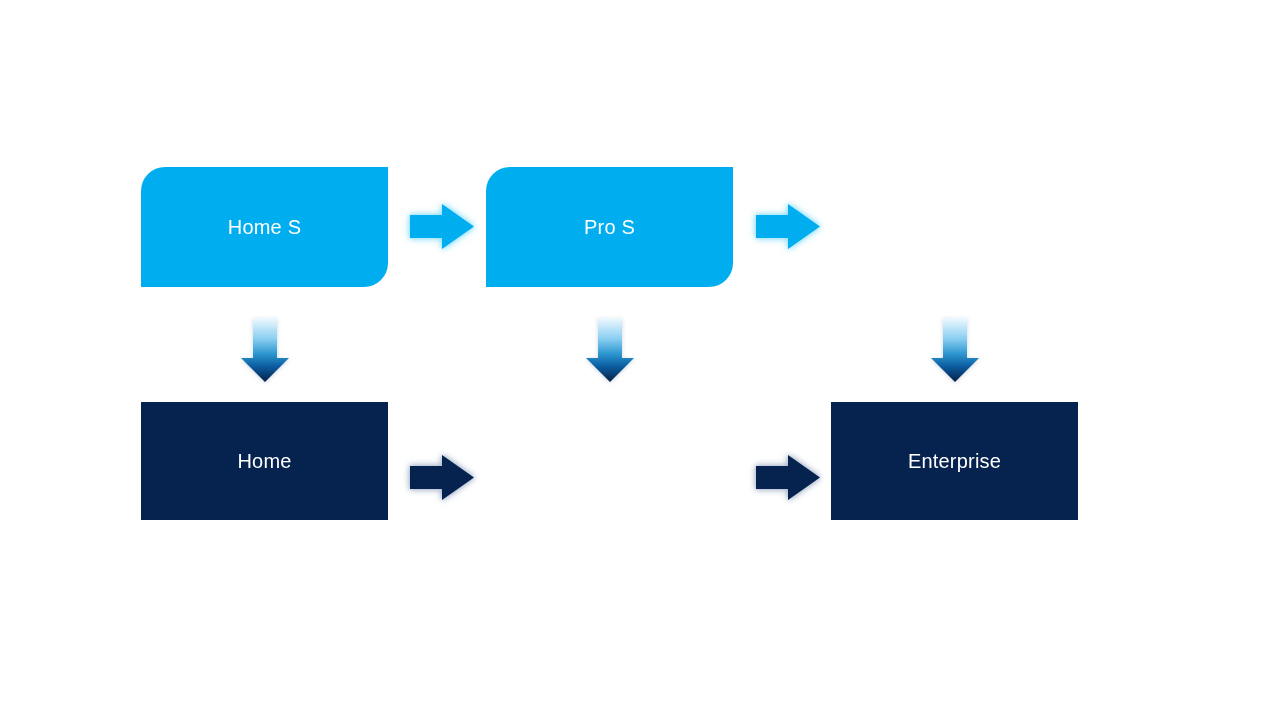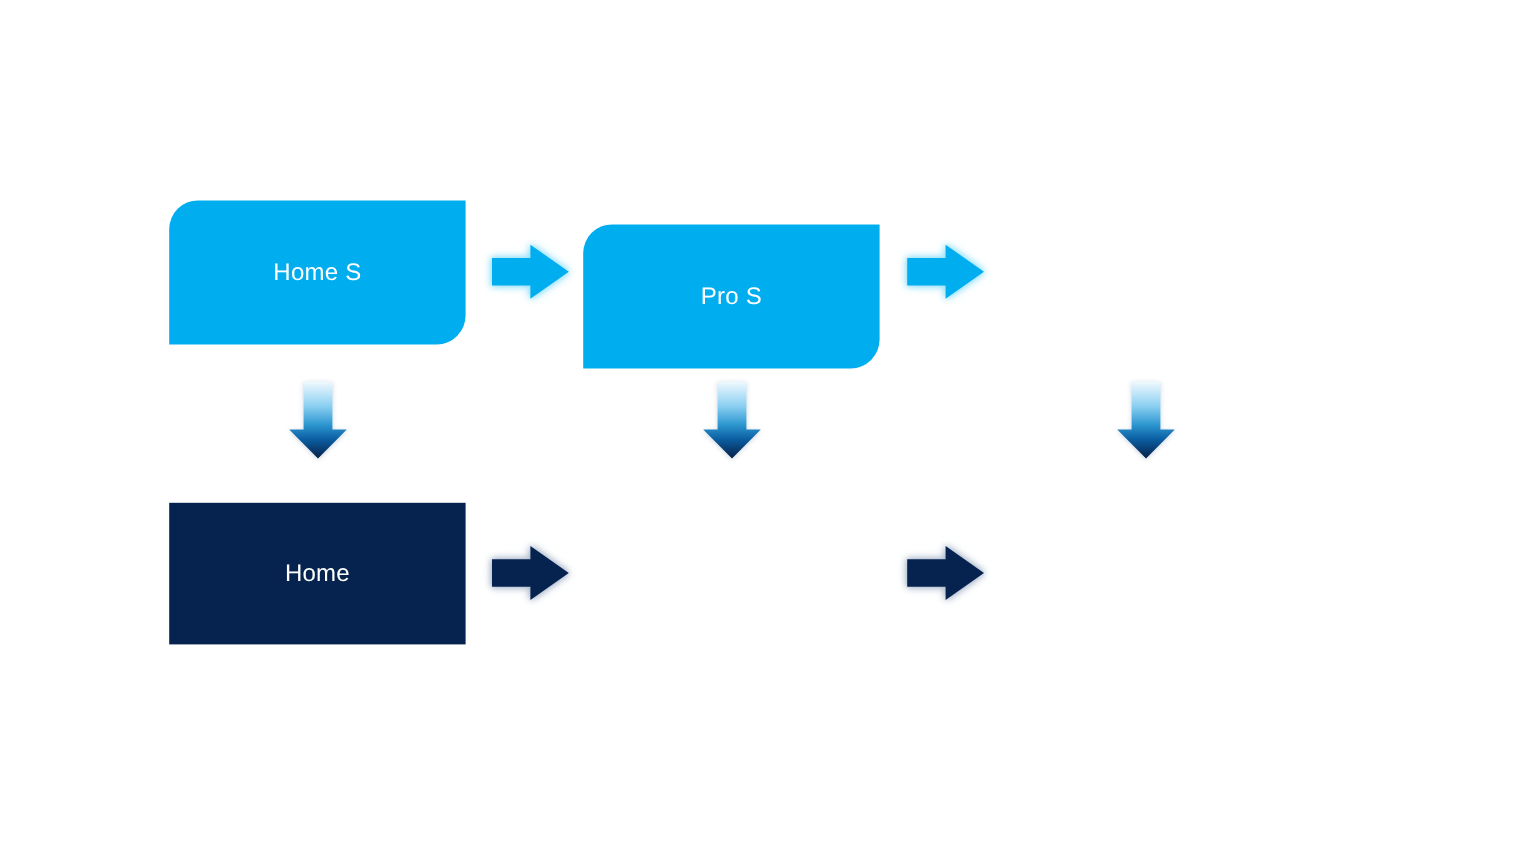--- a/index.html
+++ b/index.html
@@ -22,26 +22,26 @@
     letter-spacing: 0.2px;
     text-align: center;
   }
   .node.top {
     top: 167px;
     height: 120px;
     background: #00AEF0;
     border-radius: 24px 0 24px 0;
   }
   .node.bottom {
-    top: 419px;
+    top: 402px;
     height: 118px;
     background: #06234F;
   }
   .col-1 { left: 141px; }
-  .col-2 { left: 486px; margin-top: 20px; }
+  .col-2 { left: 486px; }
   .col-3 { left: 831px; }
 
   svg.arrow { position: absolute; overflow: visible; }
 
   .arrow-right.row-top { top: 204px; }
   .arrow-right.row-bottom { top: 455px; }
   .gap-1 { left: 410px; }
   .gap-2 { left: 756px; }
 
   .arrow-down { top: 318px; }
@@ -100,20 +100,23 @@
   <svg class="arrow arrow-down down-2 soft-shadow" width="48" height="64" viewBox="0 0 48 64">
     <polygon points="12,0 36,0 36,40 48,40 24,64 0,40 12,40" fill="url(#downGrad)"></polygon>
   </svg>
   <svg class="arrow arrow-down down-3 soft-shadow" width="48" height="64" viewBox="0 0 48 64">
     <polygon points="12,0 36,0 36,40 48,40 24,64 0,40 12,40" fill="url(#downGrad)"></polygon>
   </svg>
 
   <div class="node bottom col-1">
     <span>Home</span>
   </div>
+  <div class="node bottom col-3">
+    <span>Enterprise</span>
+  </div>
 
   <svg class="arrow arrow-right row-bottom gap-1 glow-navy" width="64" height="45" viewBox="0 0 64 45">
     <polygon points="0,11 32,11 32,0 64,22.5 32,45 32,34 0,34" fill="#06234F"></polygon>
   </svg>
   <svg class="arrow arrow-right row-bottom gap-2 glow-navy" width="64" height="45" viewBox="0 0 64 45">
     <polygon points="0,11 32,11 32,0 64,22.5 32,45 32,34 0,34" fill="#06234F"></polygon>
   </svg>
 
 </div>
 

